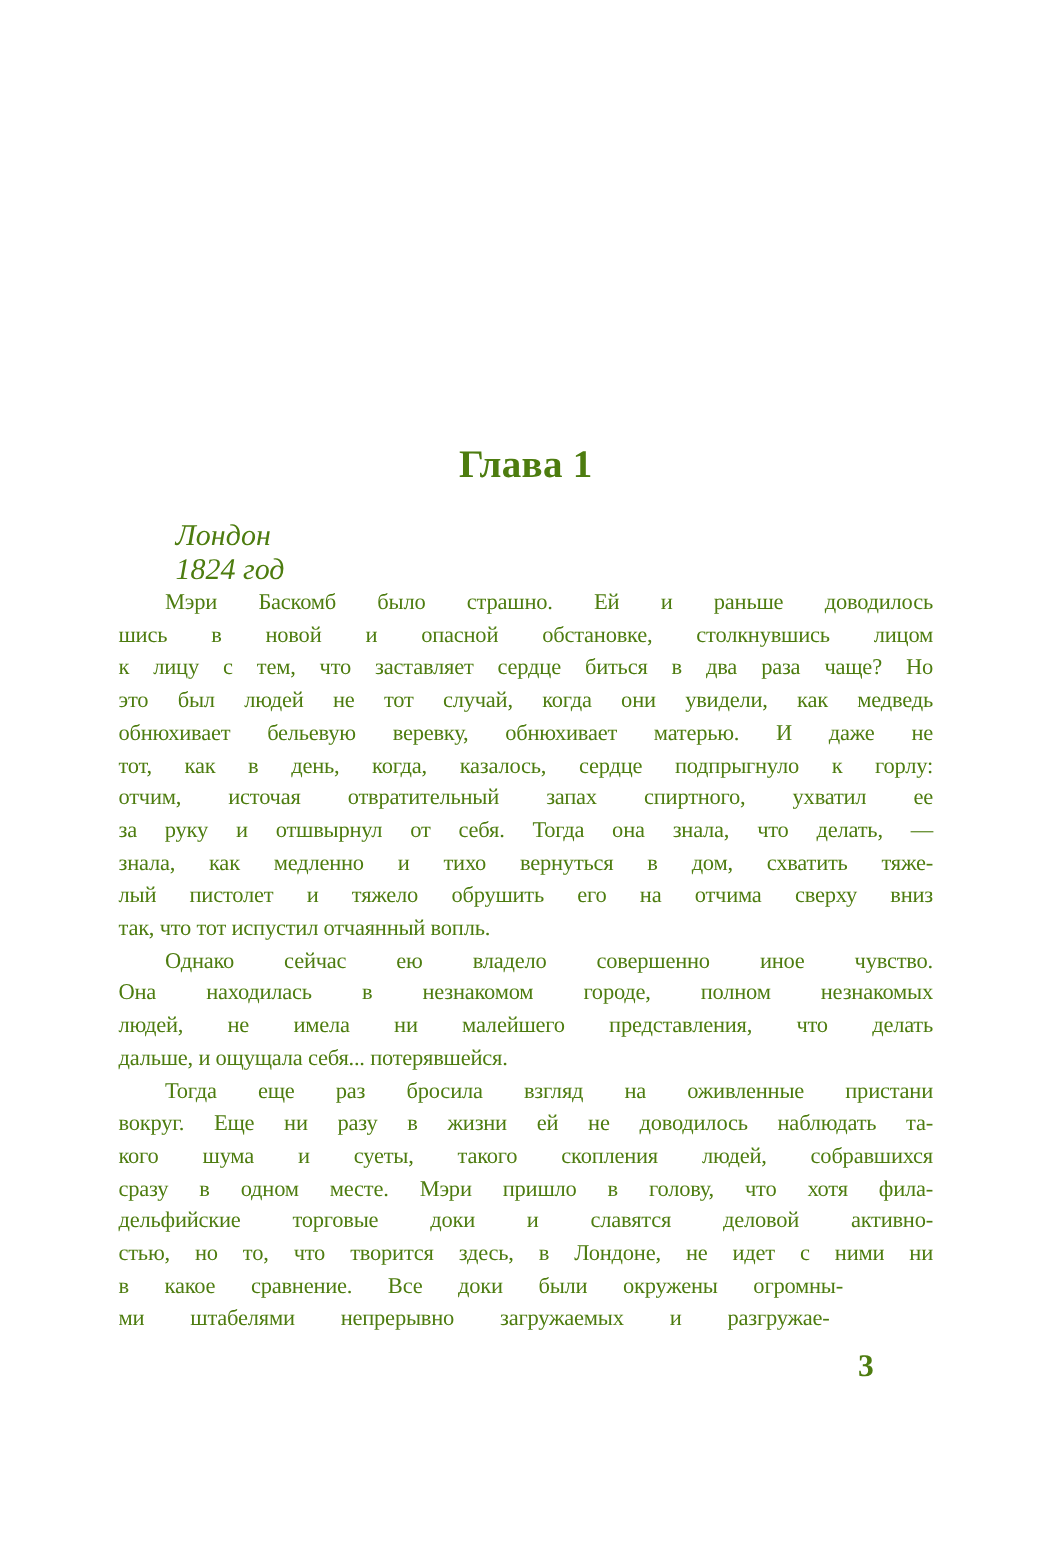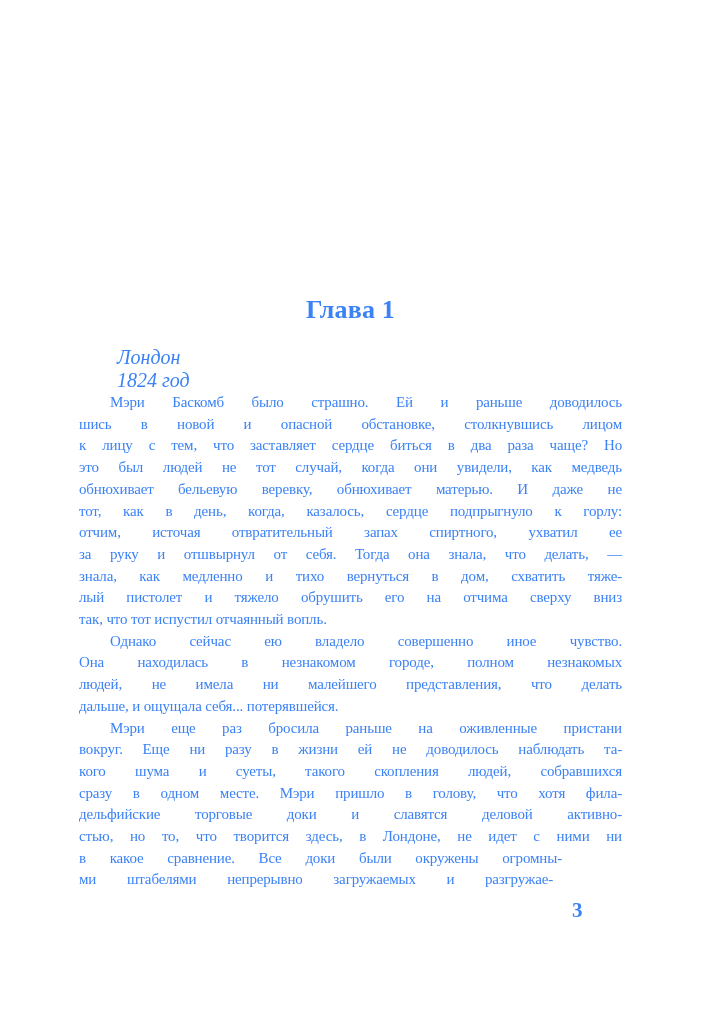--- a/index.html
+++ b/index.html
@@ -6,21 +6,21 @@
     margin: 0;
     padding: 0;
     background: #ffffff;
   }
   .page {
     position: relative;
     width: 709px;
     height: 1034px;
     background: #ffffff;
     font-family: "Liberation Serif", serif;
-    color: #3b82f6;
+    color: #4d7c0f;
     overflow: hidden;
   }
   .chapter-title {
     position: absolute;
     left: 79px;
     top: 295px;
     width: 543px;
     margin: 0;
     font-size: 26px;
     line-height: 30px;
@@ -86,21 +86,21 @@
       <div class="line just">тот, как в день, когда, казалось, сердце подпрыгнуло к горлу:</div>
       <div class="line just">отчим, источая отвратительный запах спиртного, ухватил ее</div>
       <div class="line just">за руку и отшвырнул от себя. Тогда она знала, что делать, —</div>
       <div class="line just">знала, как медленно и тихо вернуться в дом, схватить тяже-</div>
       <div class="line just">лый пистолет и тяжело обрушить его на отчима сверху вниз</div>
       <div class="line">так, что тот испустил отчаянный вопль.</div>
       <div class="line indent just">Однако сейчас ею владело совершенно иное чувство.</div>
       <div class="line just">Она находилась в незнакомом городе, полном незнакомых</div>
       <div class="line just">людей, не имела ни малейшего представления, что делать</div>
       <div class="line">дальше, и ощущала себя... потерявшейся.</div>
-      <div class="line indent just">Мэри еще раз бросила раньше на оживленные пристани</div>
+      <div class="line indent just">Тогда еще раз бросила взгляд на оживленные пристани</div>
       <div class="line just">вокруг. Еще ни разу в жизни ей не доводилось наблюдать та-</div>
       <div class="line just">кого шума и суеты, такого скопления людей, собравшихся</div>
       <div class="line just">сразу в одном месте. Мэри пришло в голову, что хотя фила-</div>
       <div class="line just">дельфийские торговые доки и славятся деловой активно-</div>
       <div class="line just">стью, но то, что творится здесь, в Лондоне, не идет с ними ни</div>
       <div class="line just" style="width: 483px;">в какое сравнение. Все доки были окружены огромны-</div>
       <div class="line just" style="width: 474px;">ми штабелями непрерывно загружаемых и разгружае-</div>
     </div>
 
   <div class="page-number">3</div>

